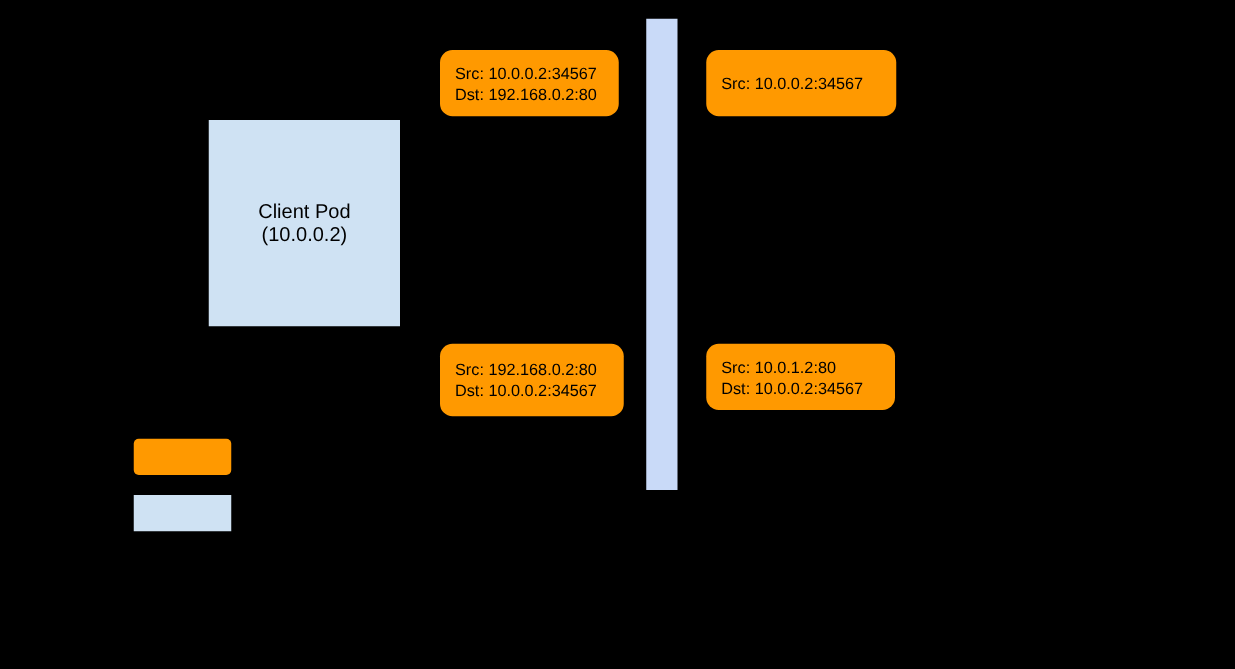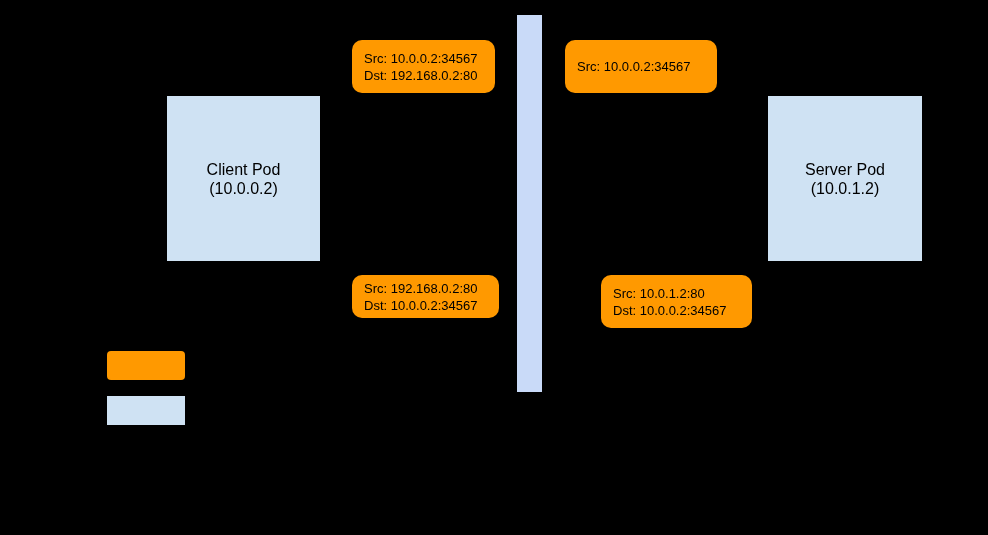--- a/index.html
+++ b/index.html
@@ -43,22 +43,22 @@
     border-radius: 10px;
     font-size: 13px;
     line-height: 17px;
     padding: 9px 12px;
     display: flex;
     flex-direction: column;
     justify-content: center;
   }
   .packet.tl { left: 352px; top: 40px;  width: 143px; height: 53px; }
   .packet.tr { left: 565px; top: 40px;  width: 152px; height: 53px; }
-  .packet.bl { left: 352px; top: 275px; width: 147px; height: 43px; }
-  .packet.br { left: 565px; top: 275px; width: 151px; height: 53px; margin-left: 36px; }
+  .packet.bl { left: 352px; top: 275px; width: 147px; height: 58px; }
+  .packet.br { left: 565px; top: 275px; width: 151px; height: 53px; }
   .legend-swatch {
     position: absolute;
     left: 107px;
     width: 78px;
     height: 29px;
   }
   .legend-swatch.packet-swatch { top: 351px; background: var(--packet-fill); border-radius: 4px; }
   .legend-swatch.pod-swatch    { top: 396px; background: var(--pod-fill); }
 </style>
 </head>
@@ -66,26 +66,20 @@
 
 <div class="canvas">
 
   <div class="pod client">
     <div>
       <div>Client Pod</div>
       <div>(10.0.0.2)</div>
     </div>
   </div>
 
-  <div class="pod server">
-    <div>
-      <div>Server Pod</div>
-      <div>(10.0.1.2)</div>
-    </div>
-  </div>
 
   <div class="vbar"></div>
 
   <div class="packet tl">
     <div>Src: 10.0.0.2:34567</div>
     <div>Dst: 192.168.0.2:80</div>
   </div>
 
   <div class="packet tr">
     <div>Src: 10.0.0.2:34567</div>

